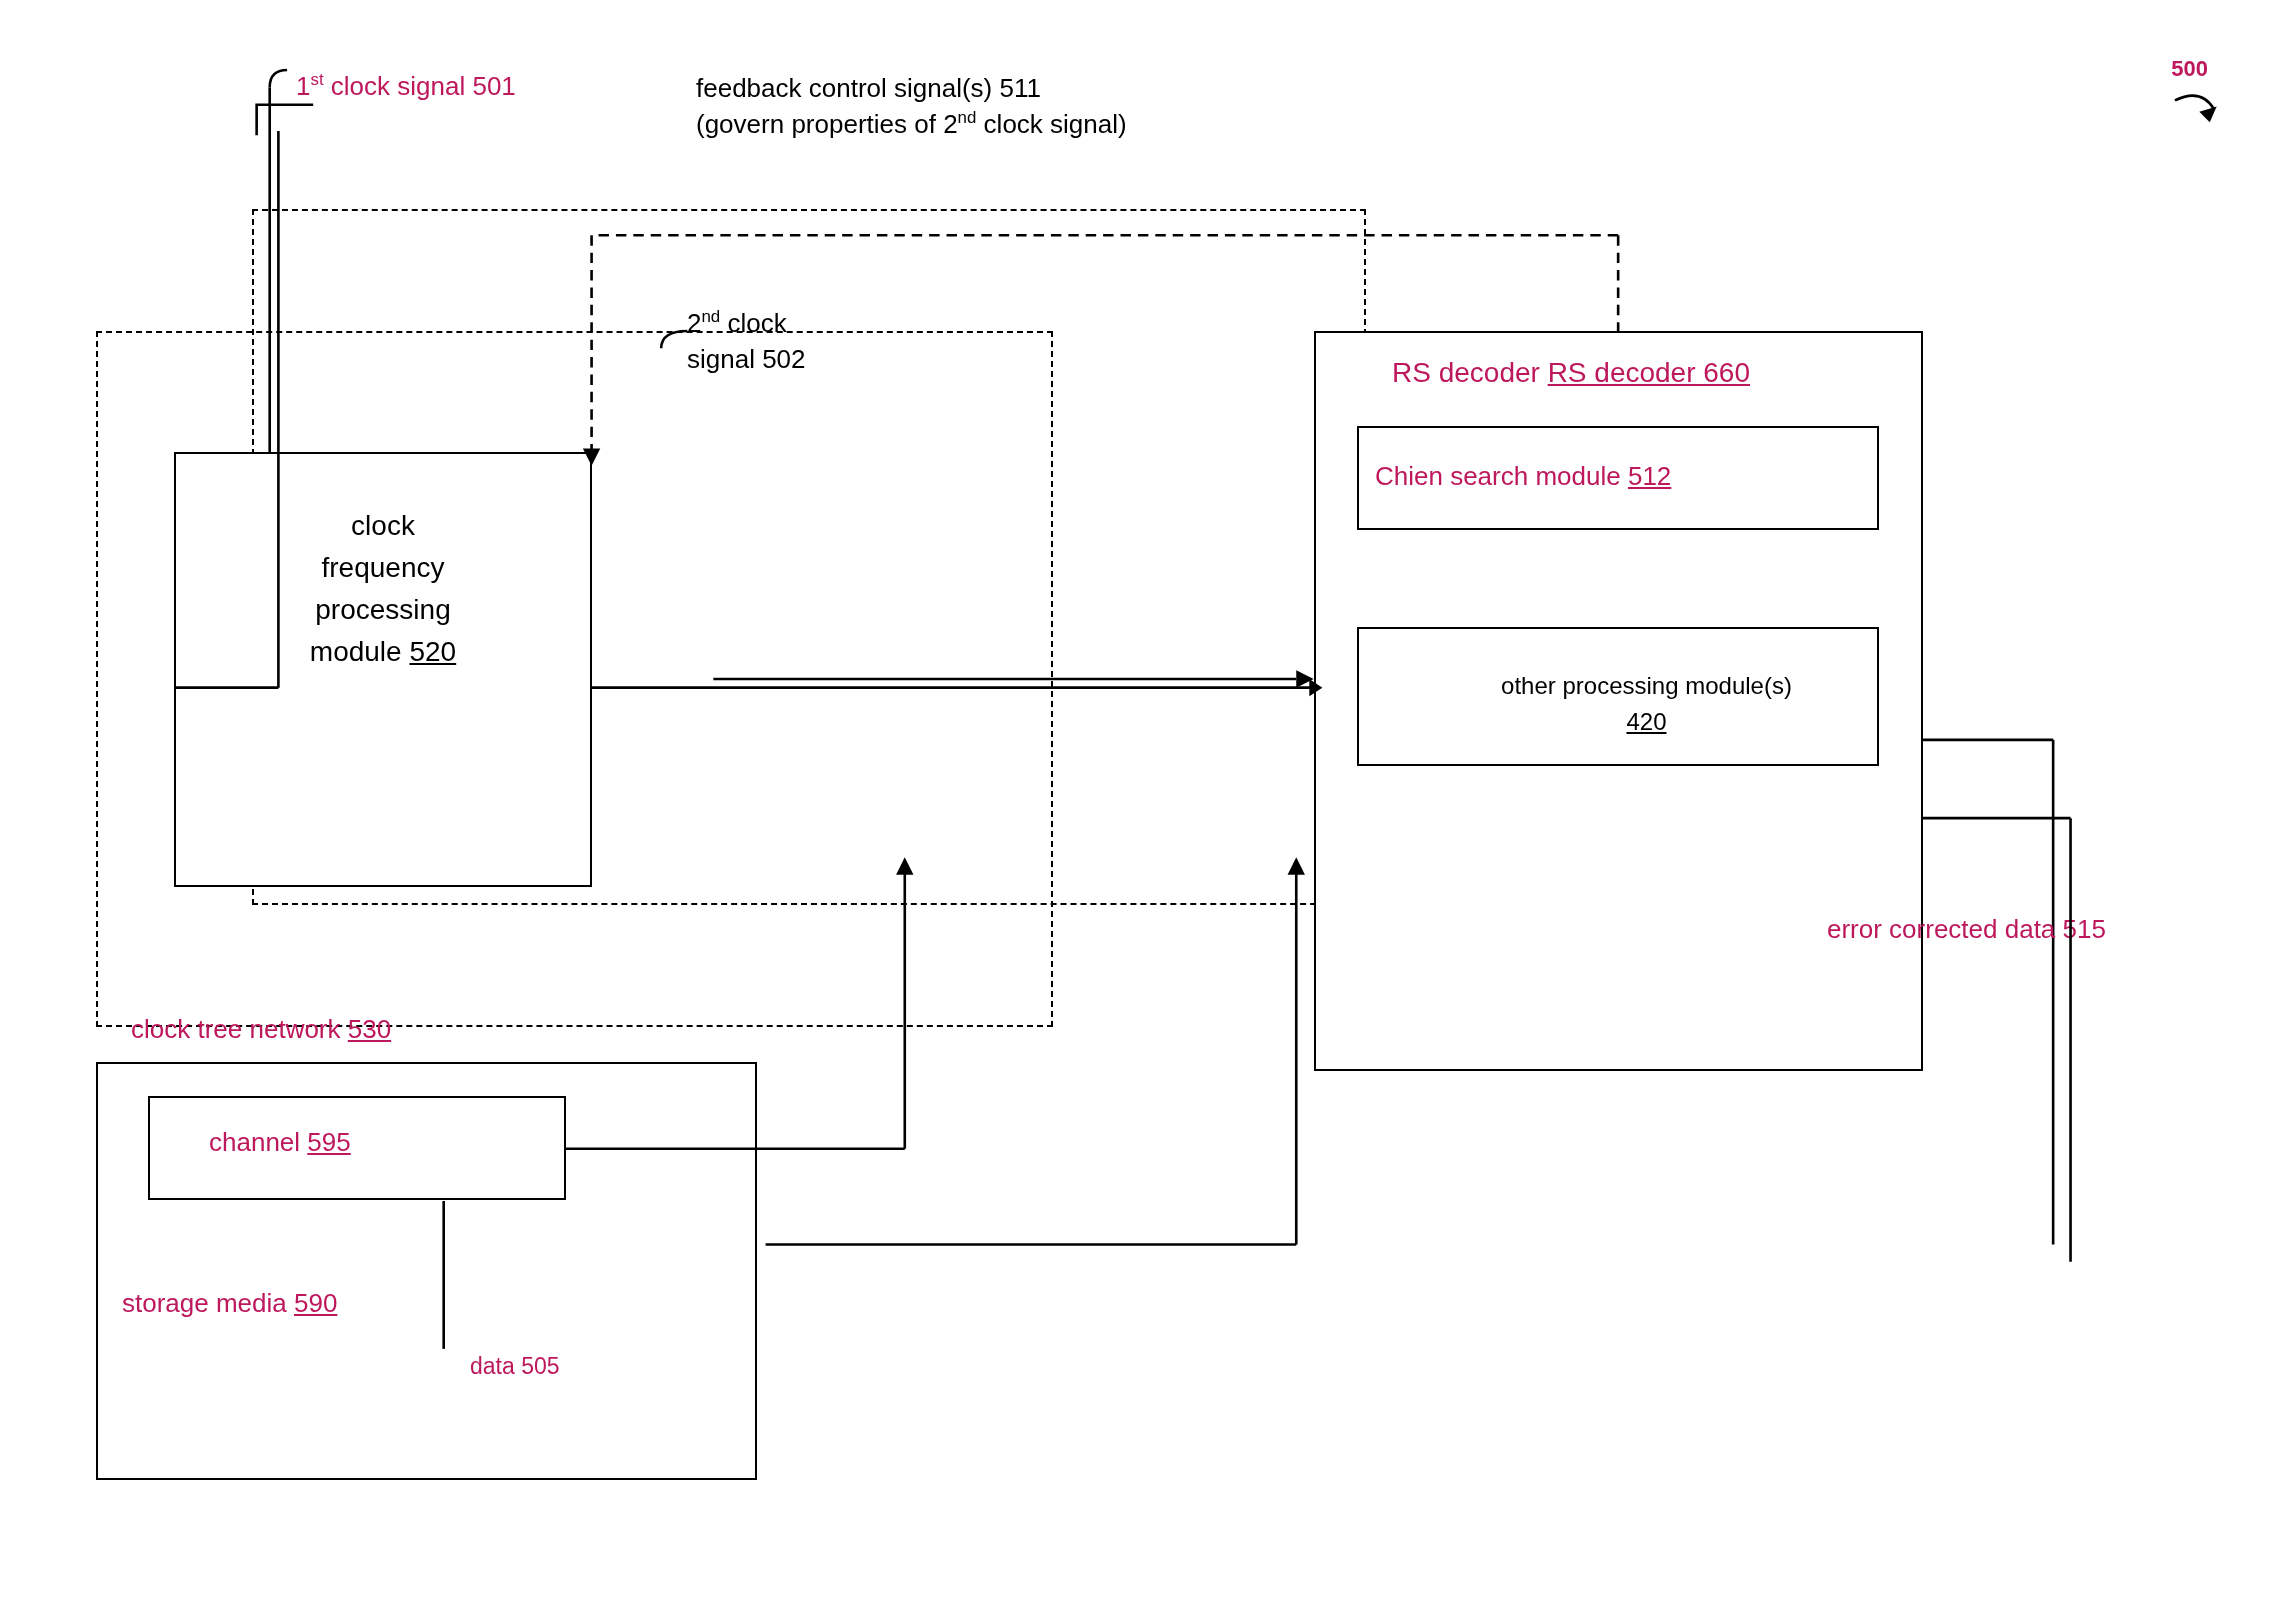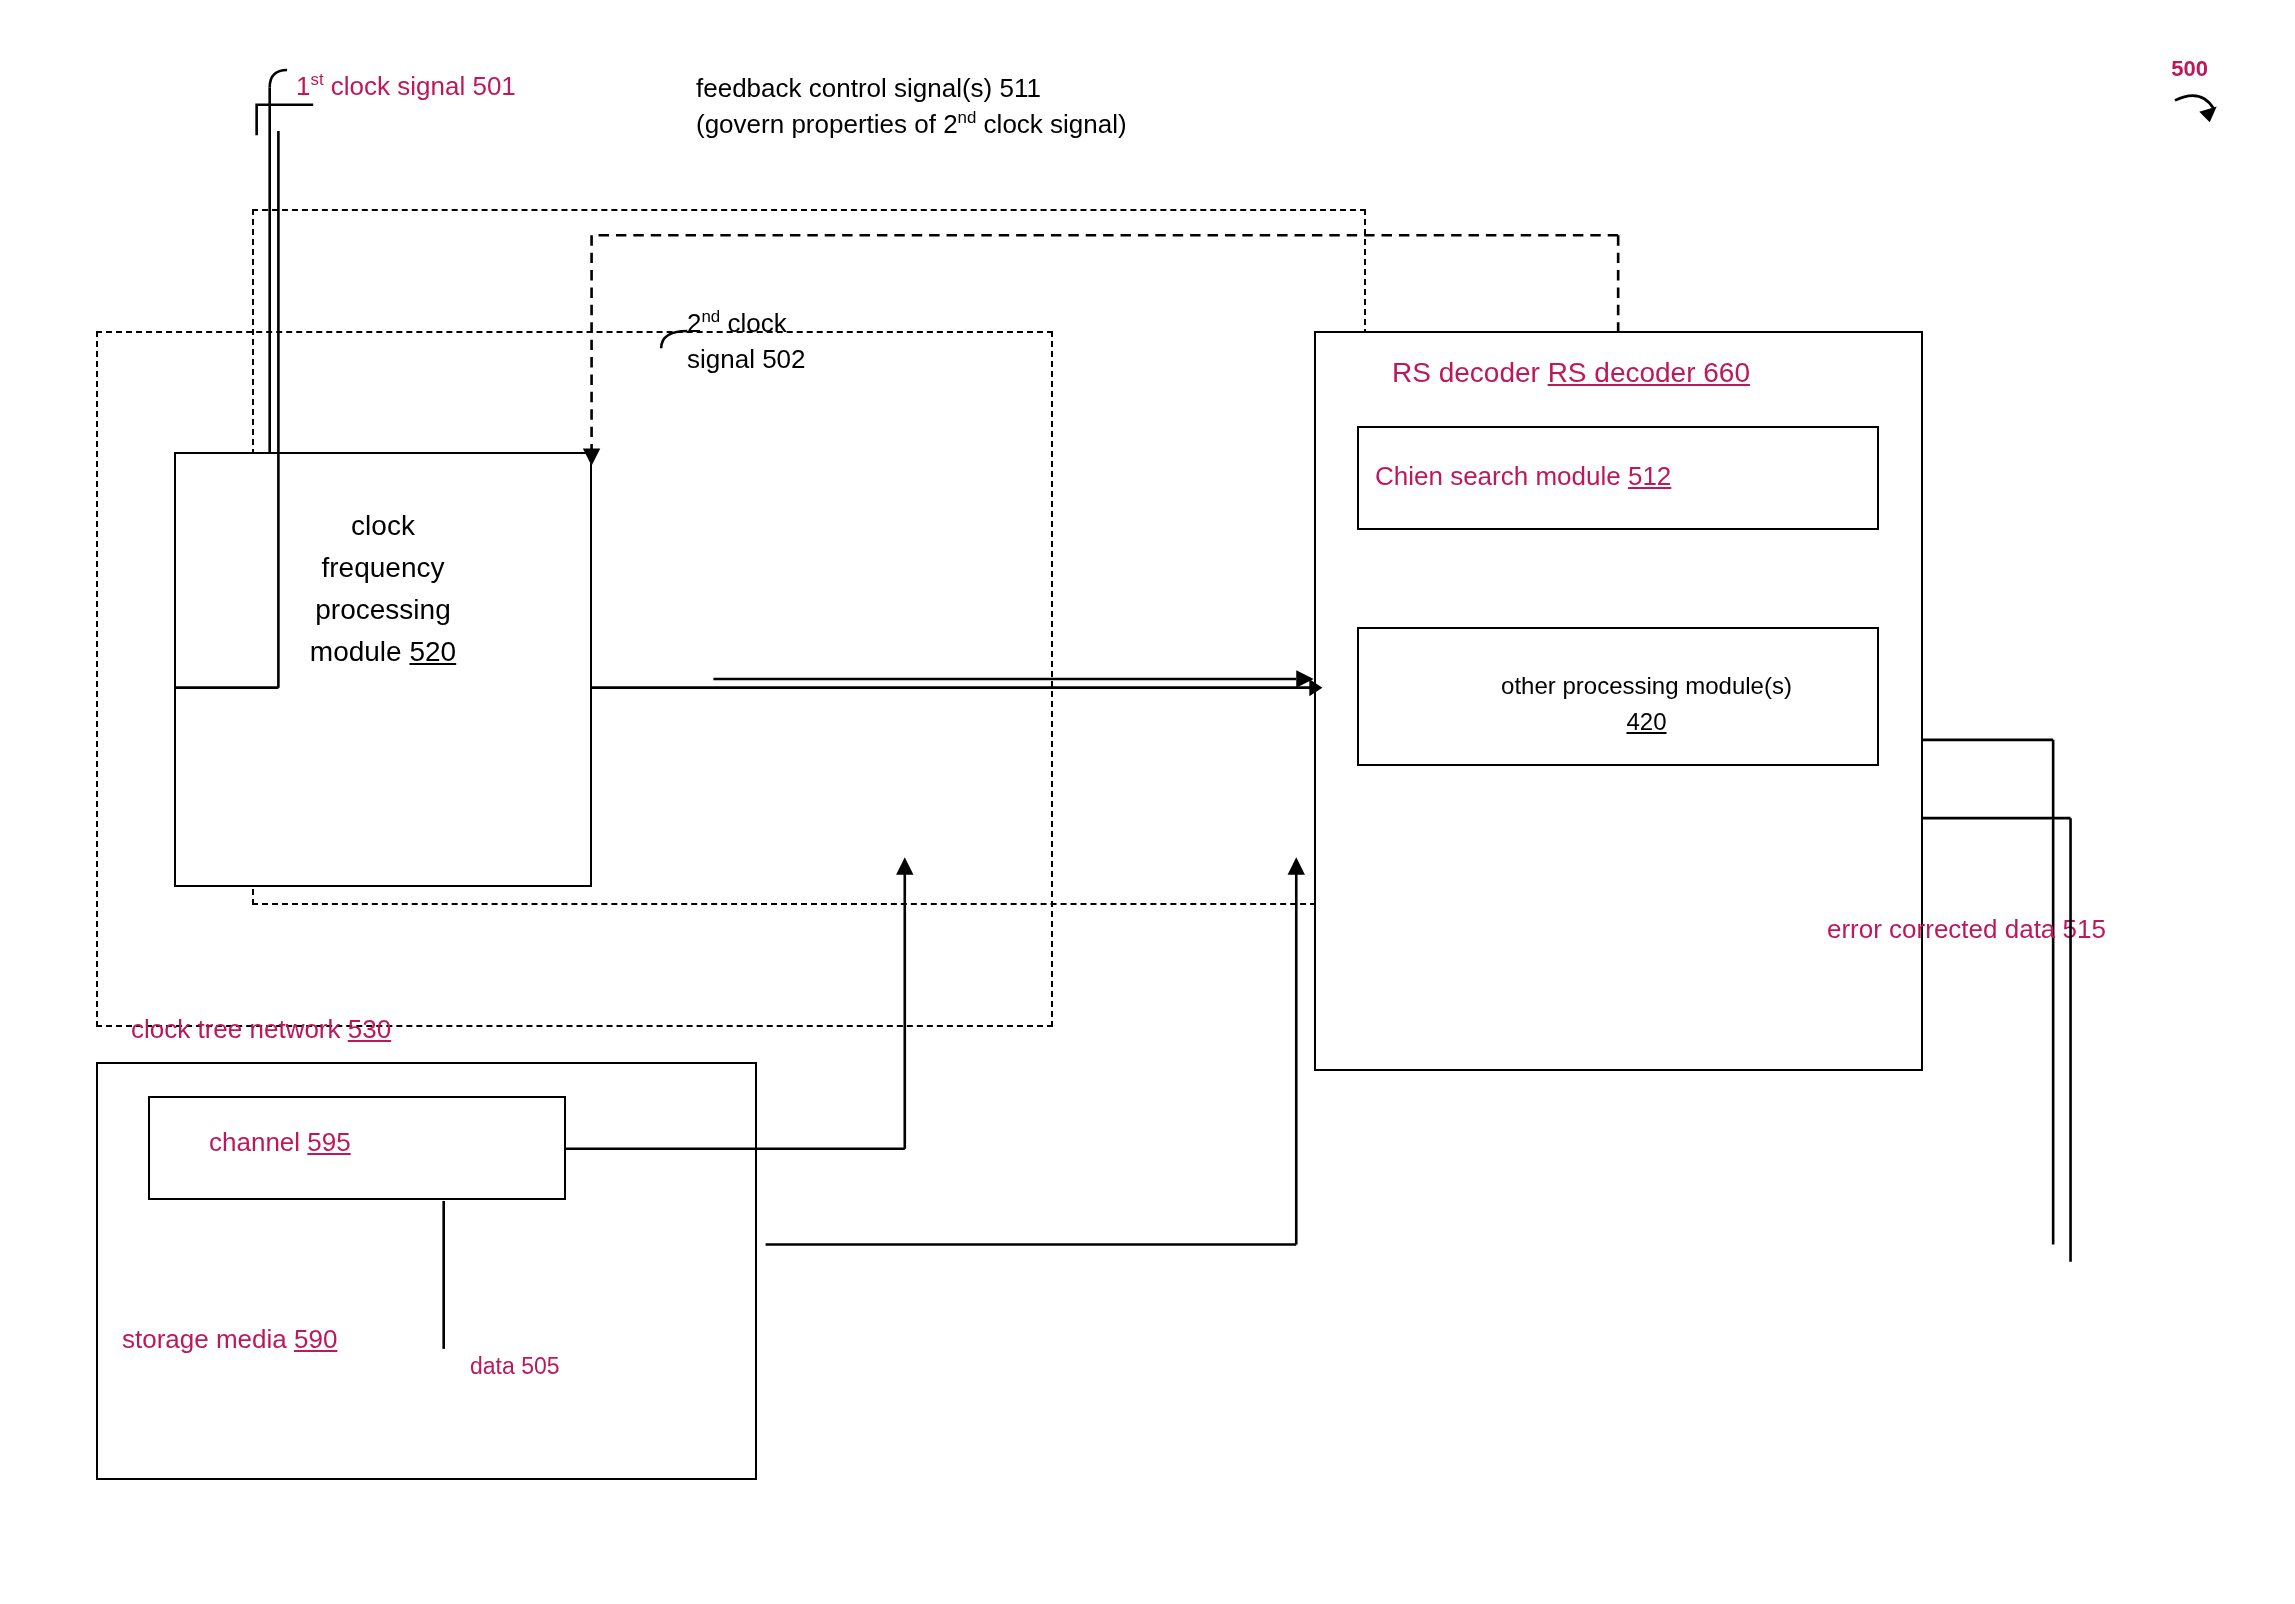--- a/index.html
+++ b/index.html
@@ -124,21 +124,21 @@
   <div class="box-solid" style="left:96px; top:1062px; width:661px; height:418px;">
   </div>
 
   <div class="box-solid" style="left:148px; top:1096px; width:418px; height:104px;">
   </div>
 
   <div class="label" style="left:209px; top:1127px; font-size:26px;text-align:center;">
     channel <span class="underline">595</span>
   </div>
 
-  <div class="label" style="left:122px; top:1324px; font-size:26px;">
+  <div class="label" style="left:122px; top:1288px; font-size:26px;">
     storage media <span class="underline">590</span>
   </div>
 
   <div class="label" style="right:87px; top:56px; font-size:22px; font-weight:bold;margin-left:40px;">
     500
   </div>
 
   <svg class="lines" style="z-index:10;" viewBox="0 0 2638 1844" width="2295" height="1605">
 
     <line x1="320" y1="150" x2="320" y2="790" stroke="#000" stroke-width="3"></line>

